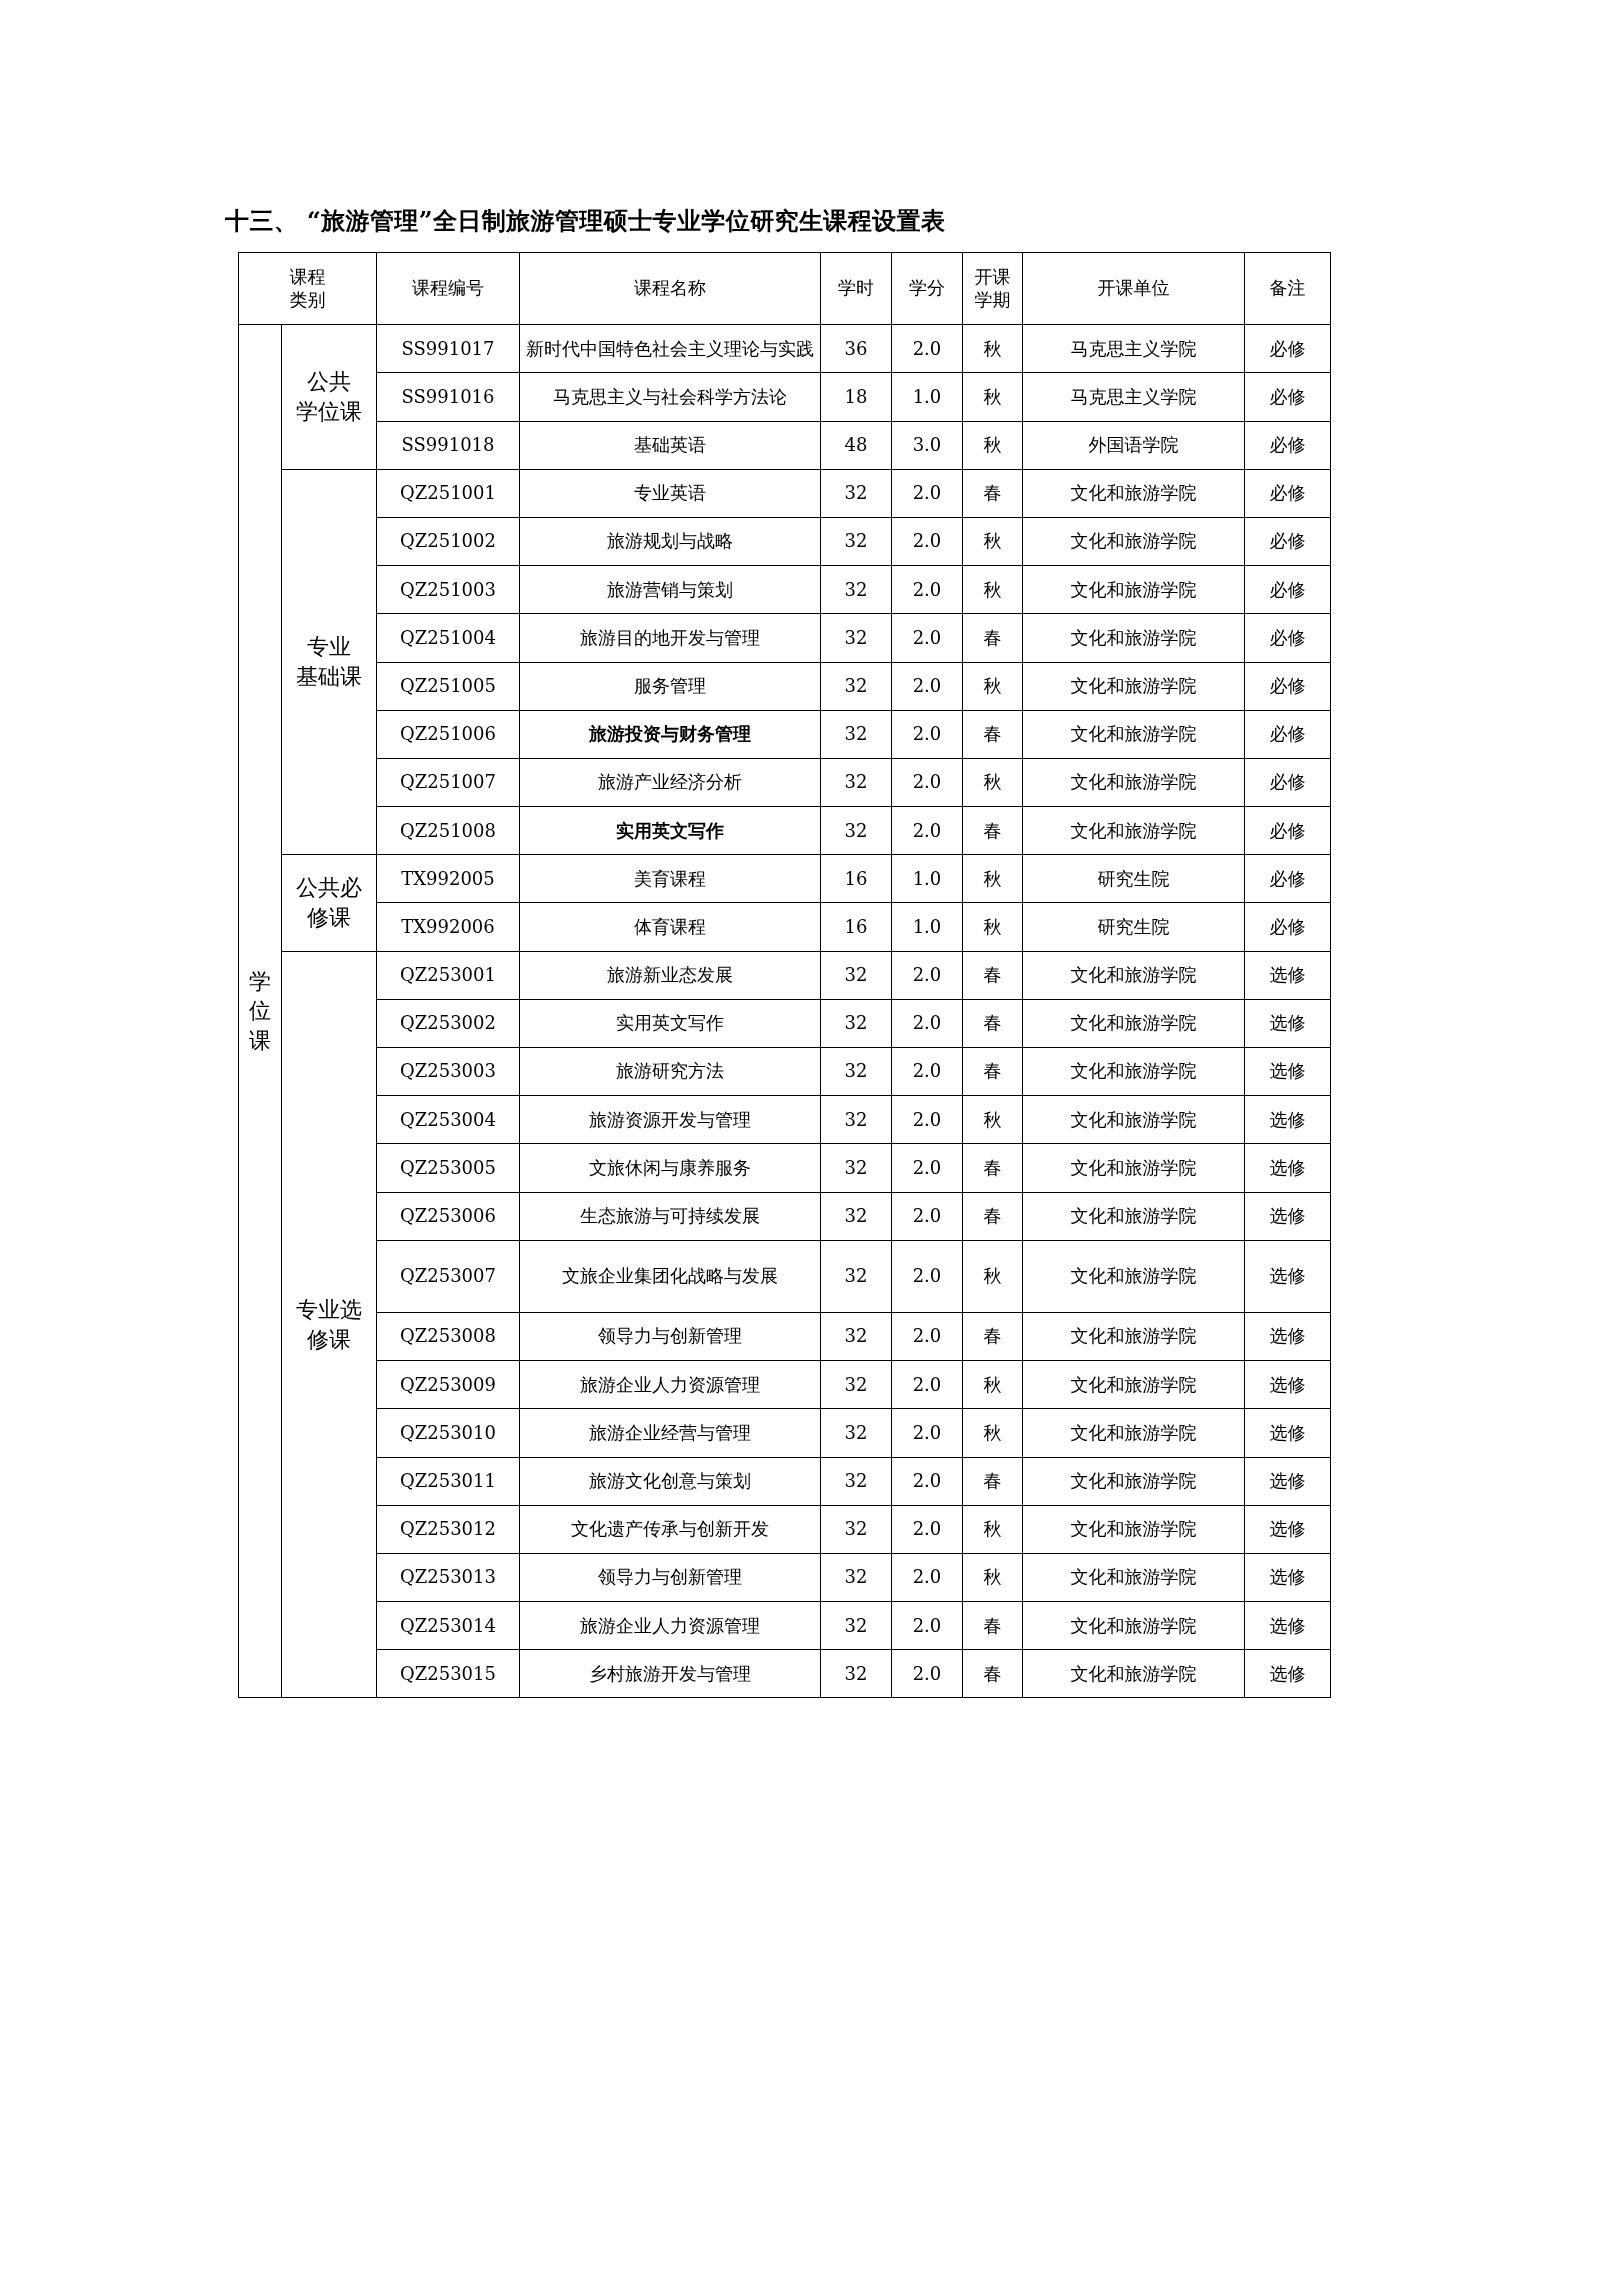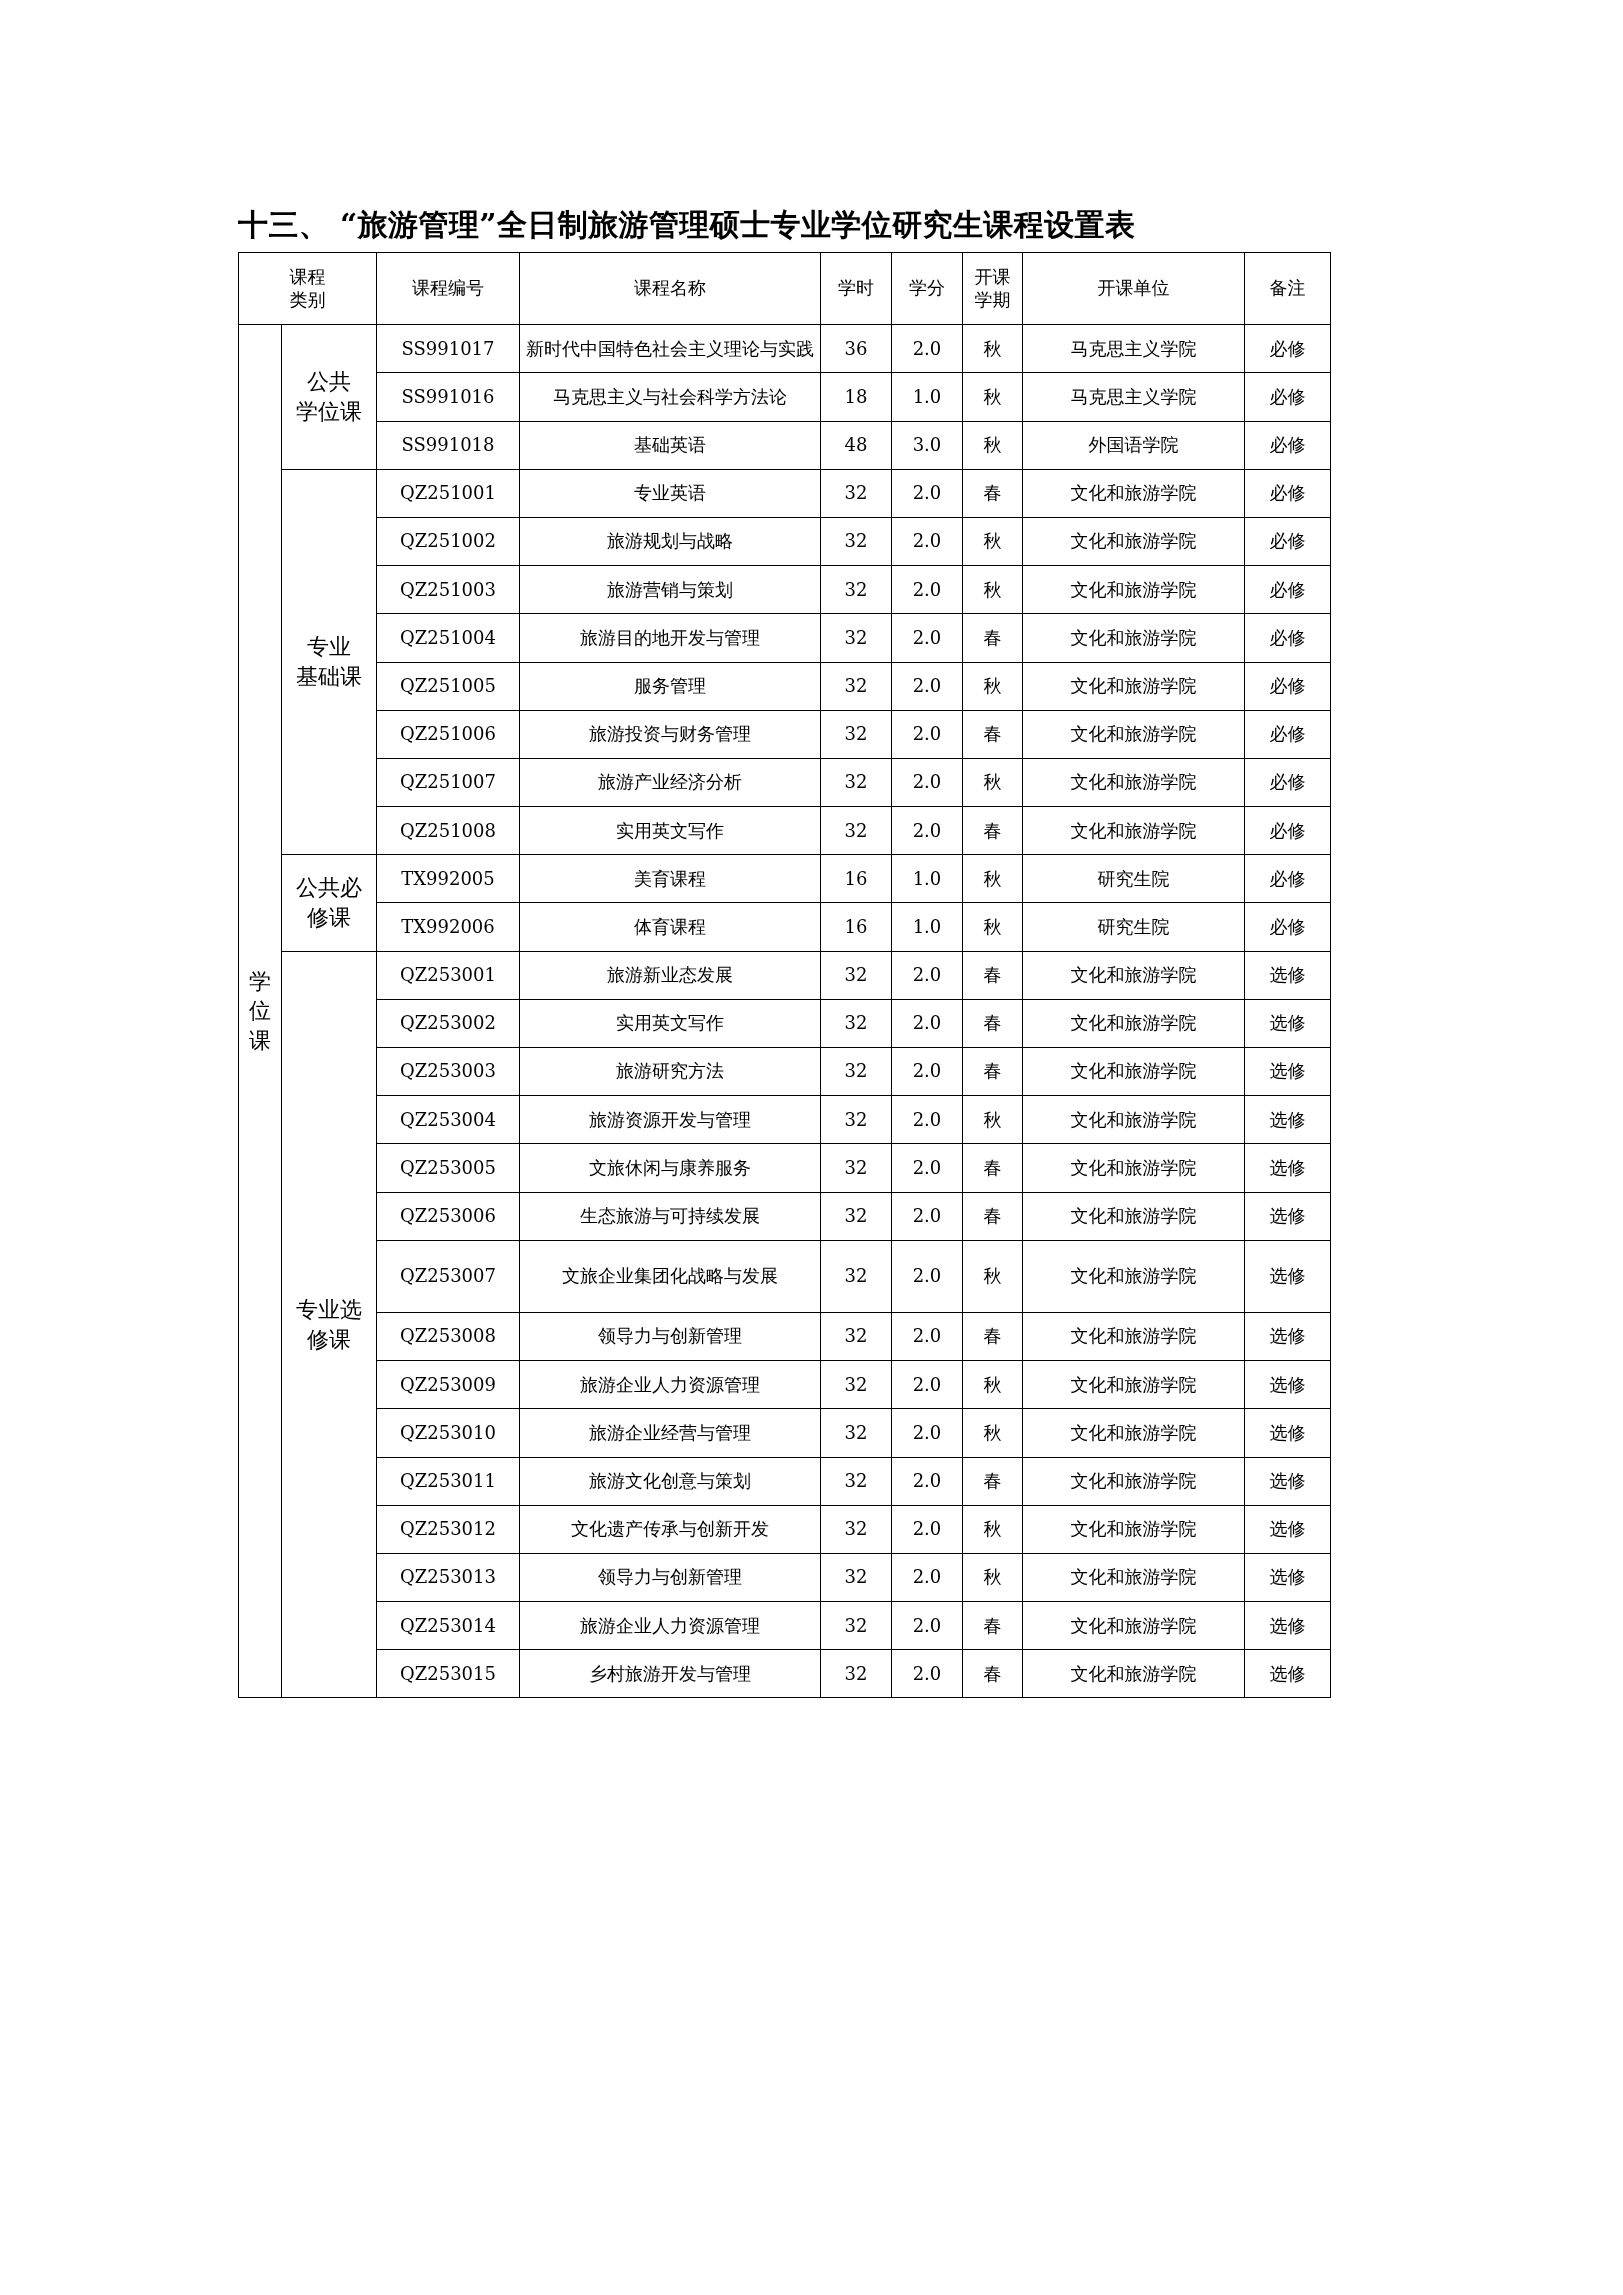--- a/index.html
+++ b/index.html
@@ -15,23 +15,23 @@
     position: relative;
   }
   .page {
     position: absolute;
     left: 0; top: 0;
     width: 1623px;
     height: 2295px;
   }
   .doc-title {
     position: absolute;
-    left: 238px;
+    left: 225px;
     top: 205px;
-    font-size: 30px;
+    font-size: 24px;
     font-weight: bold;
     letter-spacing: 0.4px;
     white-space: nowrap;
   }
   table.course-table {
     position: absolute;
     left: 238px;
     top: 252px;
     width: 1049px;
     border-collapse: collapse;
@@ -64,21 +64,21 @@
     line-height: 1.25;
   }
   tbody td {
     height: 44px;
   }
   td.name {
     text-align: left;
     padding-left: 9.5px;
   }
   td.name.bold {
-    font-weight: normal;
+    font-weight: bold;
   }
   td.vert {
     font-size: 22px;
     line-height: 1.35;
   }
   .vert-stack {
     display: block;
   }
 </style>
 </head>

